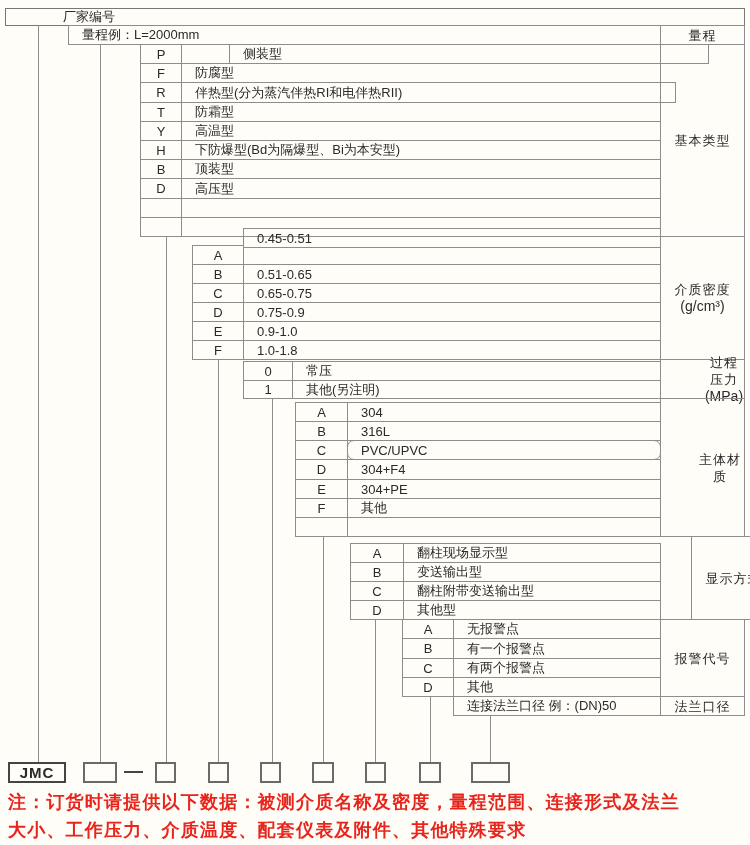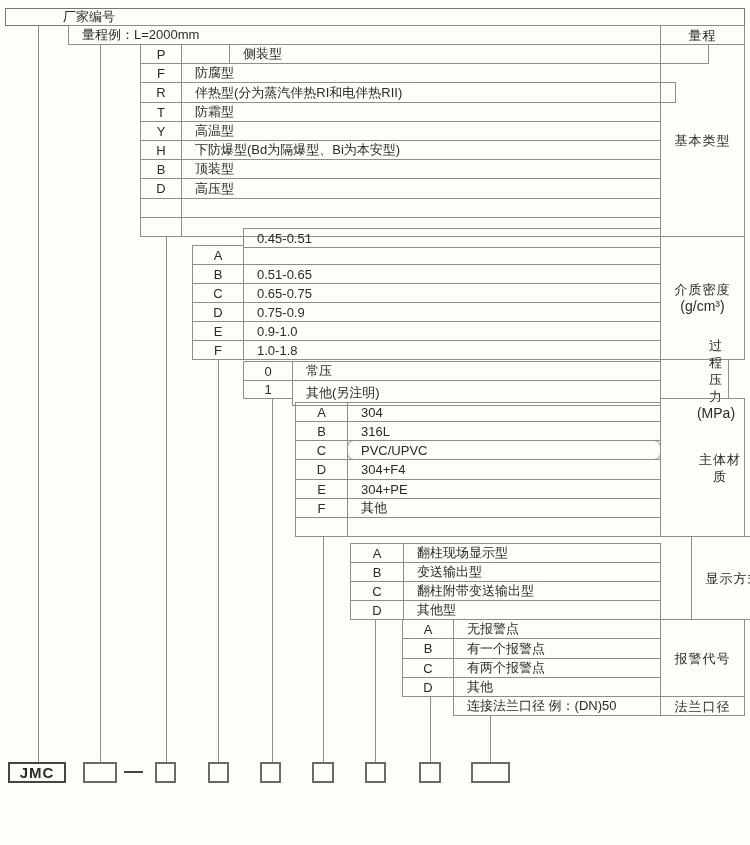--- a/index.html
+++ b/index.html
@@ -106,22 +106,22 @@
       <div class="cell desc-cell" style="left: 243px; top: 340px; width: 418px; height: 20px;">1.0-1.8</div>
       <div class="label-cell" style="left: 660px; top: 236px; width: 85px; height: 124px;">
         <span>介质密度</span>
         <span class="label-sub">(g/cm³)</span>
       </div>
       <div class="vline" style="left: 218px; top: 359px; height: 404px;"></div>
       <div class="blank-box" style="left: 208px; top: 762px; width: 21px; height: 21px;"></div>
       <div class="cell code-cell" style="left: 243px; top: 361px; width: 50px; height: 20px;">0</div>
       <div class="cell desc-cell" style="left: 292px; top: 361px; width: 369px; height: 20px;">常压</div>
       <div class="cell code-cell" style="left: 243px; top: 380px; width: 50px; height: 19px;">1</div>
-      <div class="cell desc-cell" style="left: 292px; top: 380px; width: 369px; height: 26px;">其他(另注明)</div>
-      <div class="label-cell" style="left: 660px; top: 359px; width: 69px; height: 40px; padding-left: 43px;">
+      <div class="cell desc-cell" style="left: 292px; top: 380px; width: 369px; height: 19px;">其他(另注明)</div>
+      <div class="label-cell" style="left: 660px; top: 359px; width: 85px; height: 40px; padding-left: 43px;">
         <span>过程压力</span>
         <span class="label-sub">(MPa)</span>
       </div>
       <div class="vline" style="left: 272px; top: 398px; height: 365px;"></div>
       <div class="blank-box" style="left: 260px; top: 762px; width: 21px; height: 21px;"></div>
       <div class="cell code-cell" style="left: 295px; top: 402px; width: 53px; height: 20px;">A</div>
       <div class="cell desc-cell" style="left: 347px; top: 402px; width: 314px; height: 20px;">304</div>
       <div class="cell code-cell" style="left: 295px; top: 421px; width: 53px; height: 20px;">B</div>
       <div class="cell desc-cell" style="left: 347px; top: 421px; width: 314px; height: 20px;">316L</div>
       <div class="cell code-cell" style="left: 295px; top: 440px; width: 53px; height: 20px;">C</div>
@@ -172,14 +172,18 @@
       <div class="vline" style="left: 490px; top: 715px; height: 48px;"></div>
       <div class="blank-box" style="left: 471px; top: 762px; width: 39px; height: 21px;"></div>
     </div>
 
   <div id="jmc-box" class="">
     <span>JMC</span>
   </div>
 
   <div id="dash"></div>
 
+  <div id="note">
+    <div>注：订货时请提供以下数据：被测介质名称及密度，量程范围、连接形式及法兰</div>
+    <div>大小、工作压力、介质温度、配套仪表及附件、其他特殊要求</div>
+  </div>
 
 </div>
 
 </body></html>

